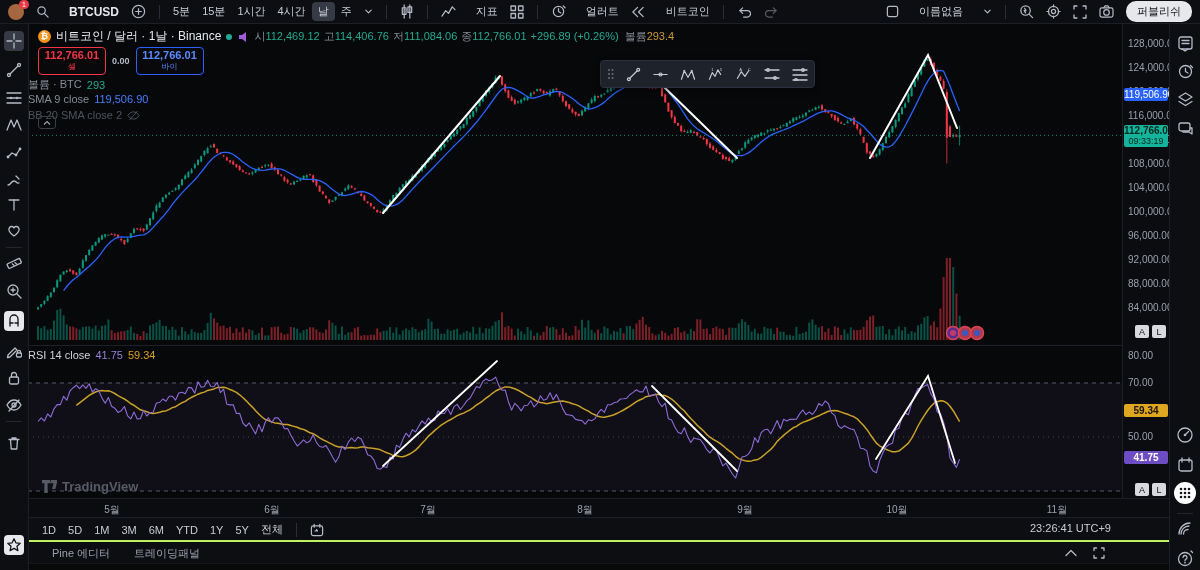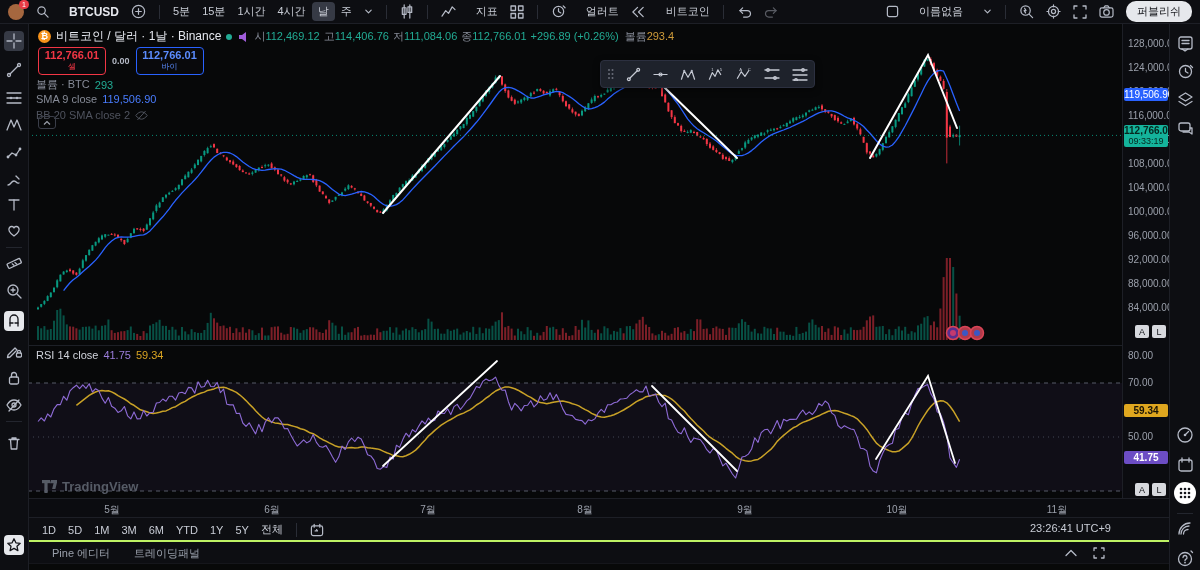--- a/index.html
+++ b/index.html
@@ -43,21 +43,21 @@
   .lv{color:#22ab94;}
   #legend1 .title{color:#e4e7ee;font-size:12px;}
   .greendot{width:6px;height:6px;border-radius:50%;background:#22ab94;}
   #tradebox{position:absolute;left:10px;top:24px;display:flex;align-items:center;gap:6px;z-index:10;}
   .quote{border:1px solid;border-radius:4px;width:66px;padding:2px 0;text-align:center;line-height:11px;cursor:pointer;background:rgba(10,10,14,.65);}
   .quote .p{font-size:11px;font-weight:bold;}
   .quote .l{font-size:8px;}
   .q-sell{border-color:#f23645;color:#f23645;}
   .q-buy{border-color:#2962ff;color:#5b8cff;}
   #spread{font-size:9px;color:#b5bac6;font-weight:bold;}
-  .indrow{position:absolute;left:8px;font-size:11px;display:flex;gap:5px;align-items:center;white-space:nowrap;z-index:10;}
+  .indrow{position:absolute;left:0;font-size:11px;display:flex;gap:5px;align-items:center;white-space:nowrap;z-index:10;}
   #collapsebtn{position:absolute;left:10px;top:93px;width:16px;height:11px;border:1px solid #3a3e49;border-radius:3px;
      display:flex;align-items:center;justify-content:center;z-index:10;cursor:pointer;}
   
   #floatbar{position:absolute;left:572px;top:37px;height:26px;background:#1e222b;border:1px solid #2c3040;border-radius:4px;
      display:flex;align-items:center;padding:0 6px;gap:12px;z-index:12;box-shadow:0 2px 6px rgba(0,0,0,.5);}
   #floatbar .ic{stroke:#c6cad4;}
   
   #watermark{position:absolute;left:14px;top:133px;display:flex;align-items:center;gap:5px;color:#565b66;
      font-size:13px;font-weight:bold;z-index:9;}
   

